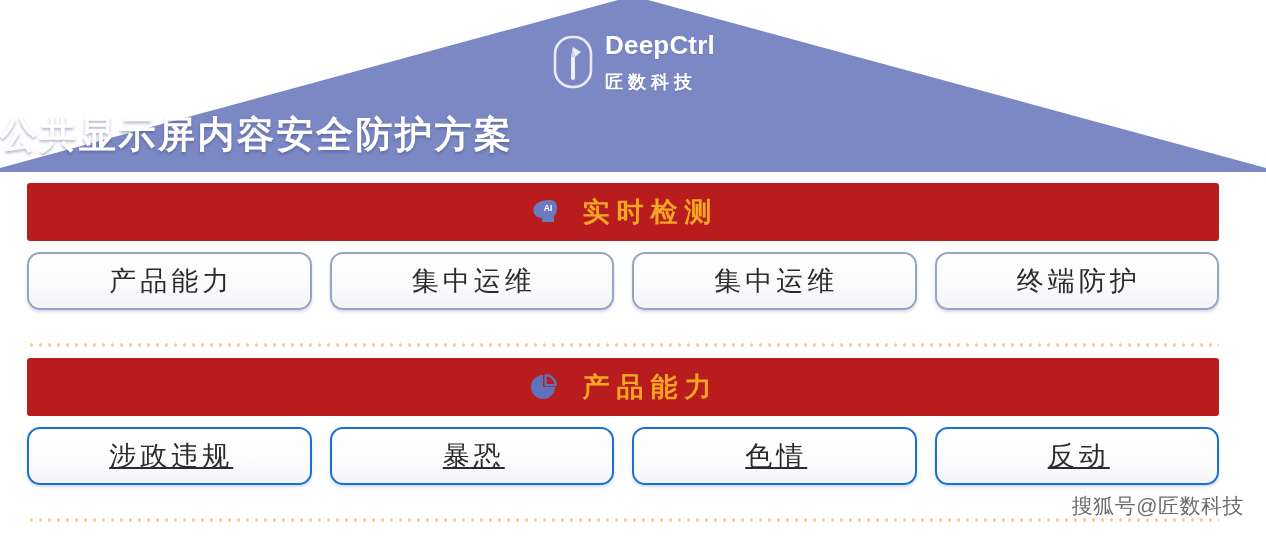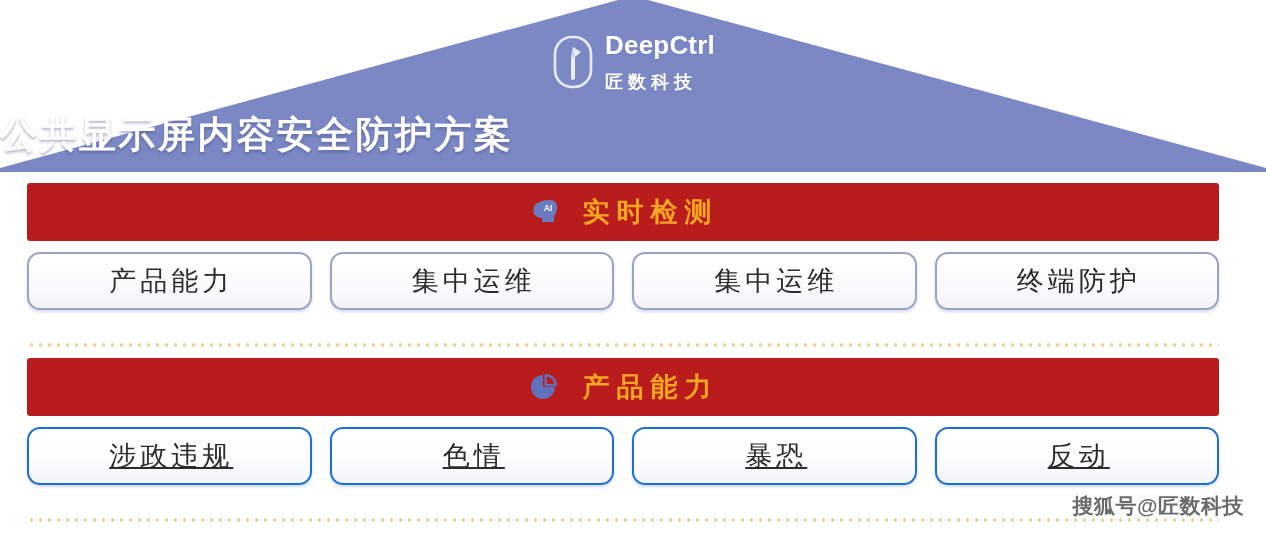--- a/index.html
+++ b/index.html
@@ -147,21 +147,21 @@
   }
   #divider-top { top: 343px; }
   #divider-bottom { top: 518px; }
 
   
   .watermark {
     position: absolute;
     right: 16px;
     top: 492px;
     font-size: 21px;
-    font-weight: bold;
+    font-weight: normal;
     color: #4a4a4a;
     opacity: 0.82;
     letter-spacing: 0.5px;
     white-space: nowrap;
     text-shadow: 0 0 2px rgba(255,255,255,0.85);
   }
 </style>
 </head>
 <body>
 
@@ -222,26 +222,26 @@
         <path d="M17.6 4.2 L17.6 14.2 L27.6 14.2 A10 10 0 0 0 17.6 4.2 Z" fill="none" stroke="#5f72bd" stroke-width="2.2" stroke-linejoin="round"></path>
       </svg>
       <div class="band-title">产品能力</div>
     </div>
 
     <div class="pill-row">
       <div class="pill pill-content">
         <span>涉政违规</span>
       </div>
       <div class="pill pill-content">
+        <span>暴恐</span>
+      </div>
+      <div class="pill pill-content">
         <span>色情</span>
       </div>
       <div class="pill pill-content">
-        <span>暴恐</span>
-      </div>
-      <div class="pill pill-content">
         <span>反动</span>
       </div>
     </div>
   </div>
 
   <div class="dotted" id="divider-bottom"></div>
 
   <div class="watermark">搜狐号@匠数科技</div>
 
 </div>

